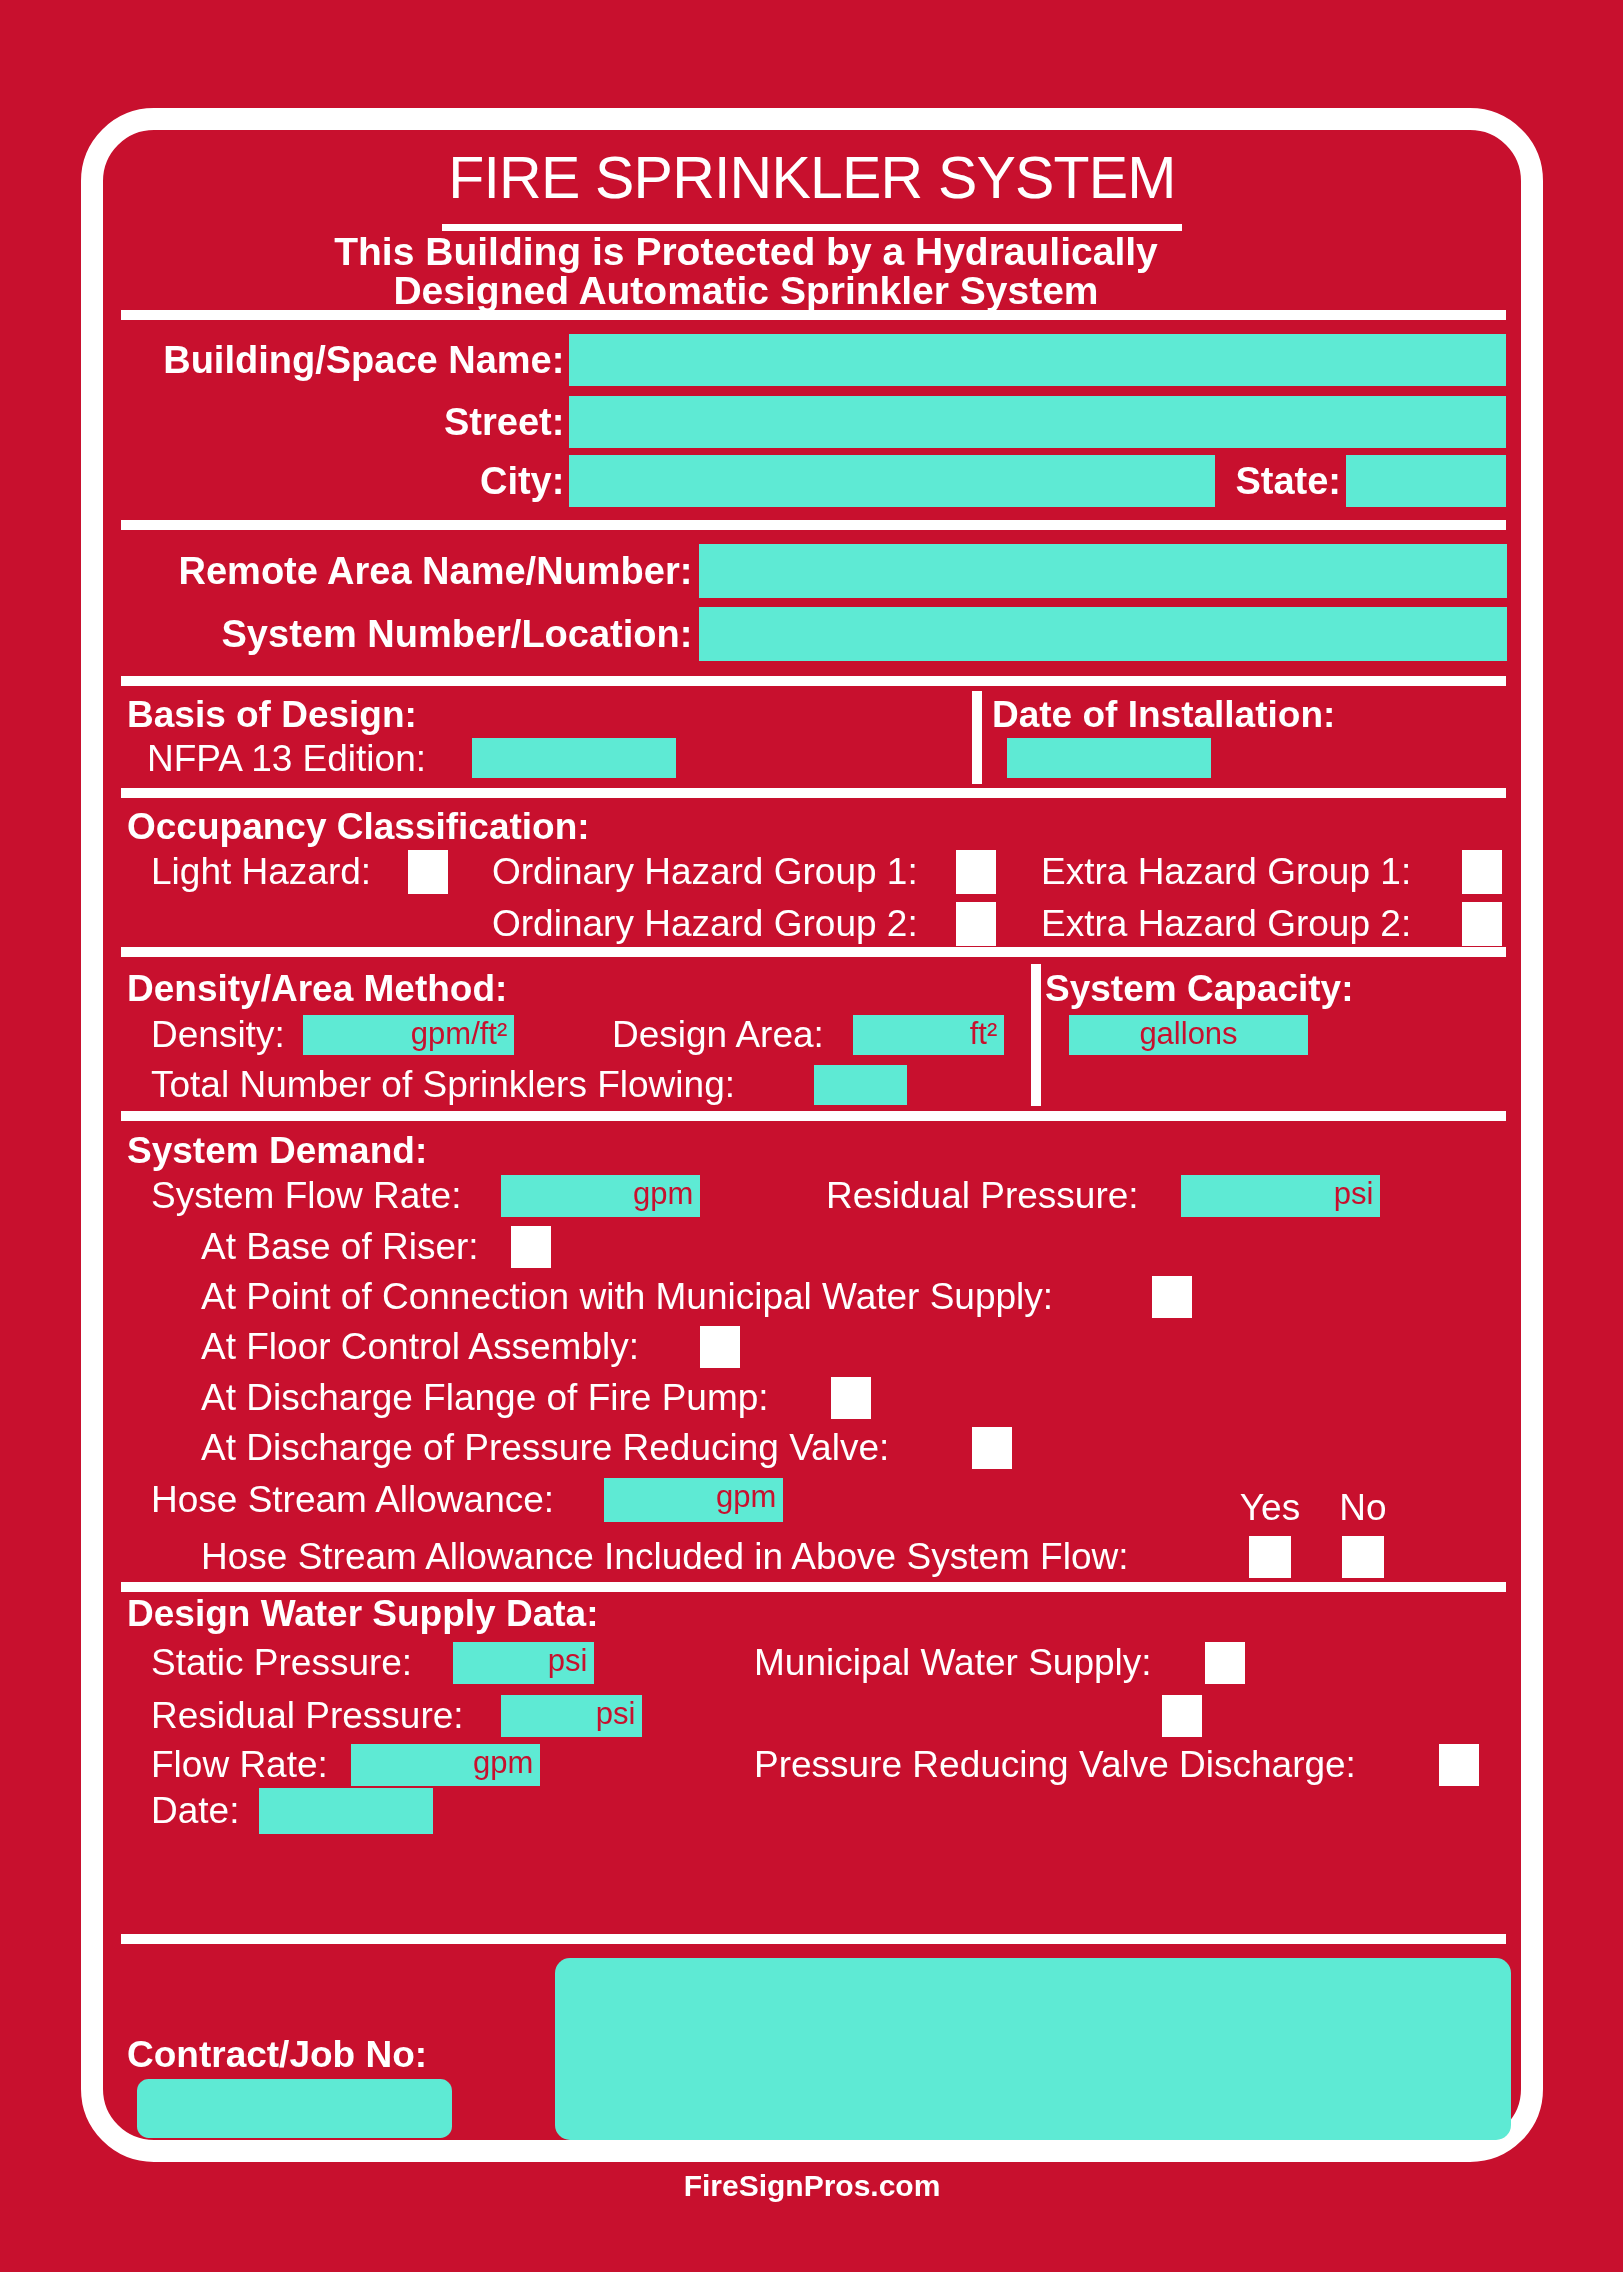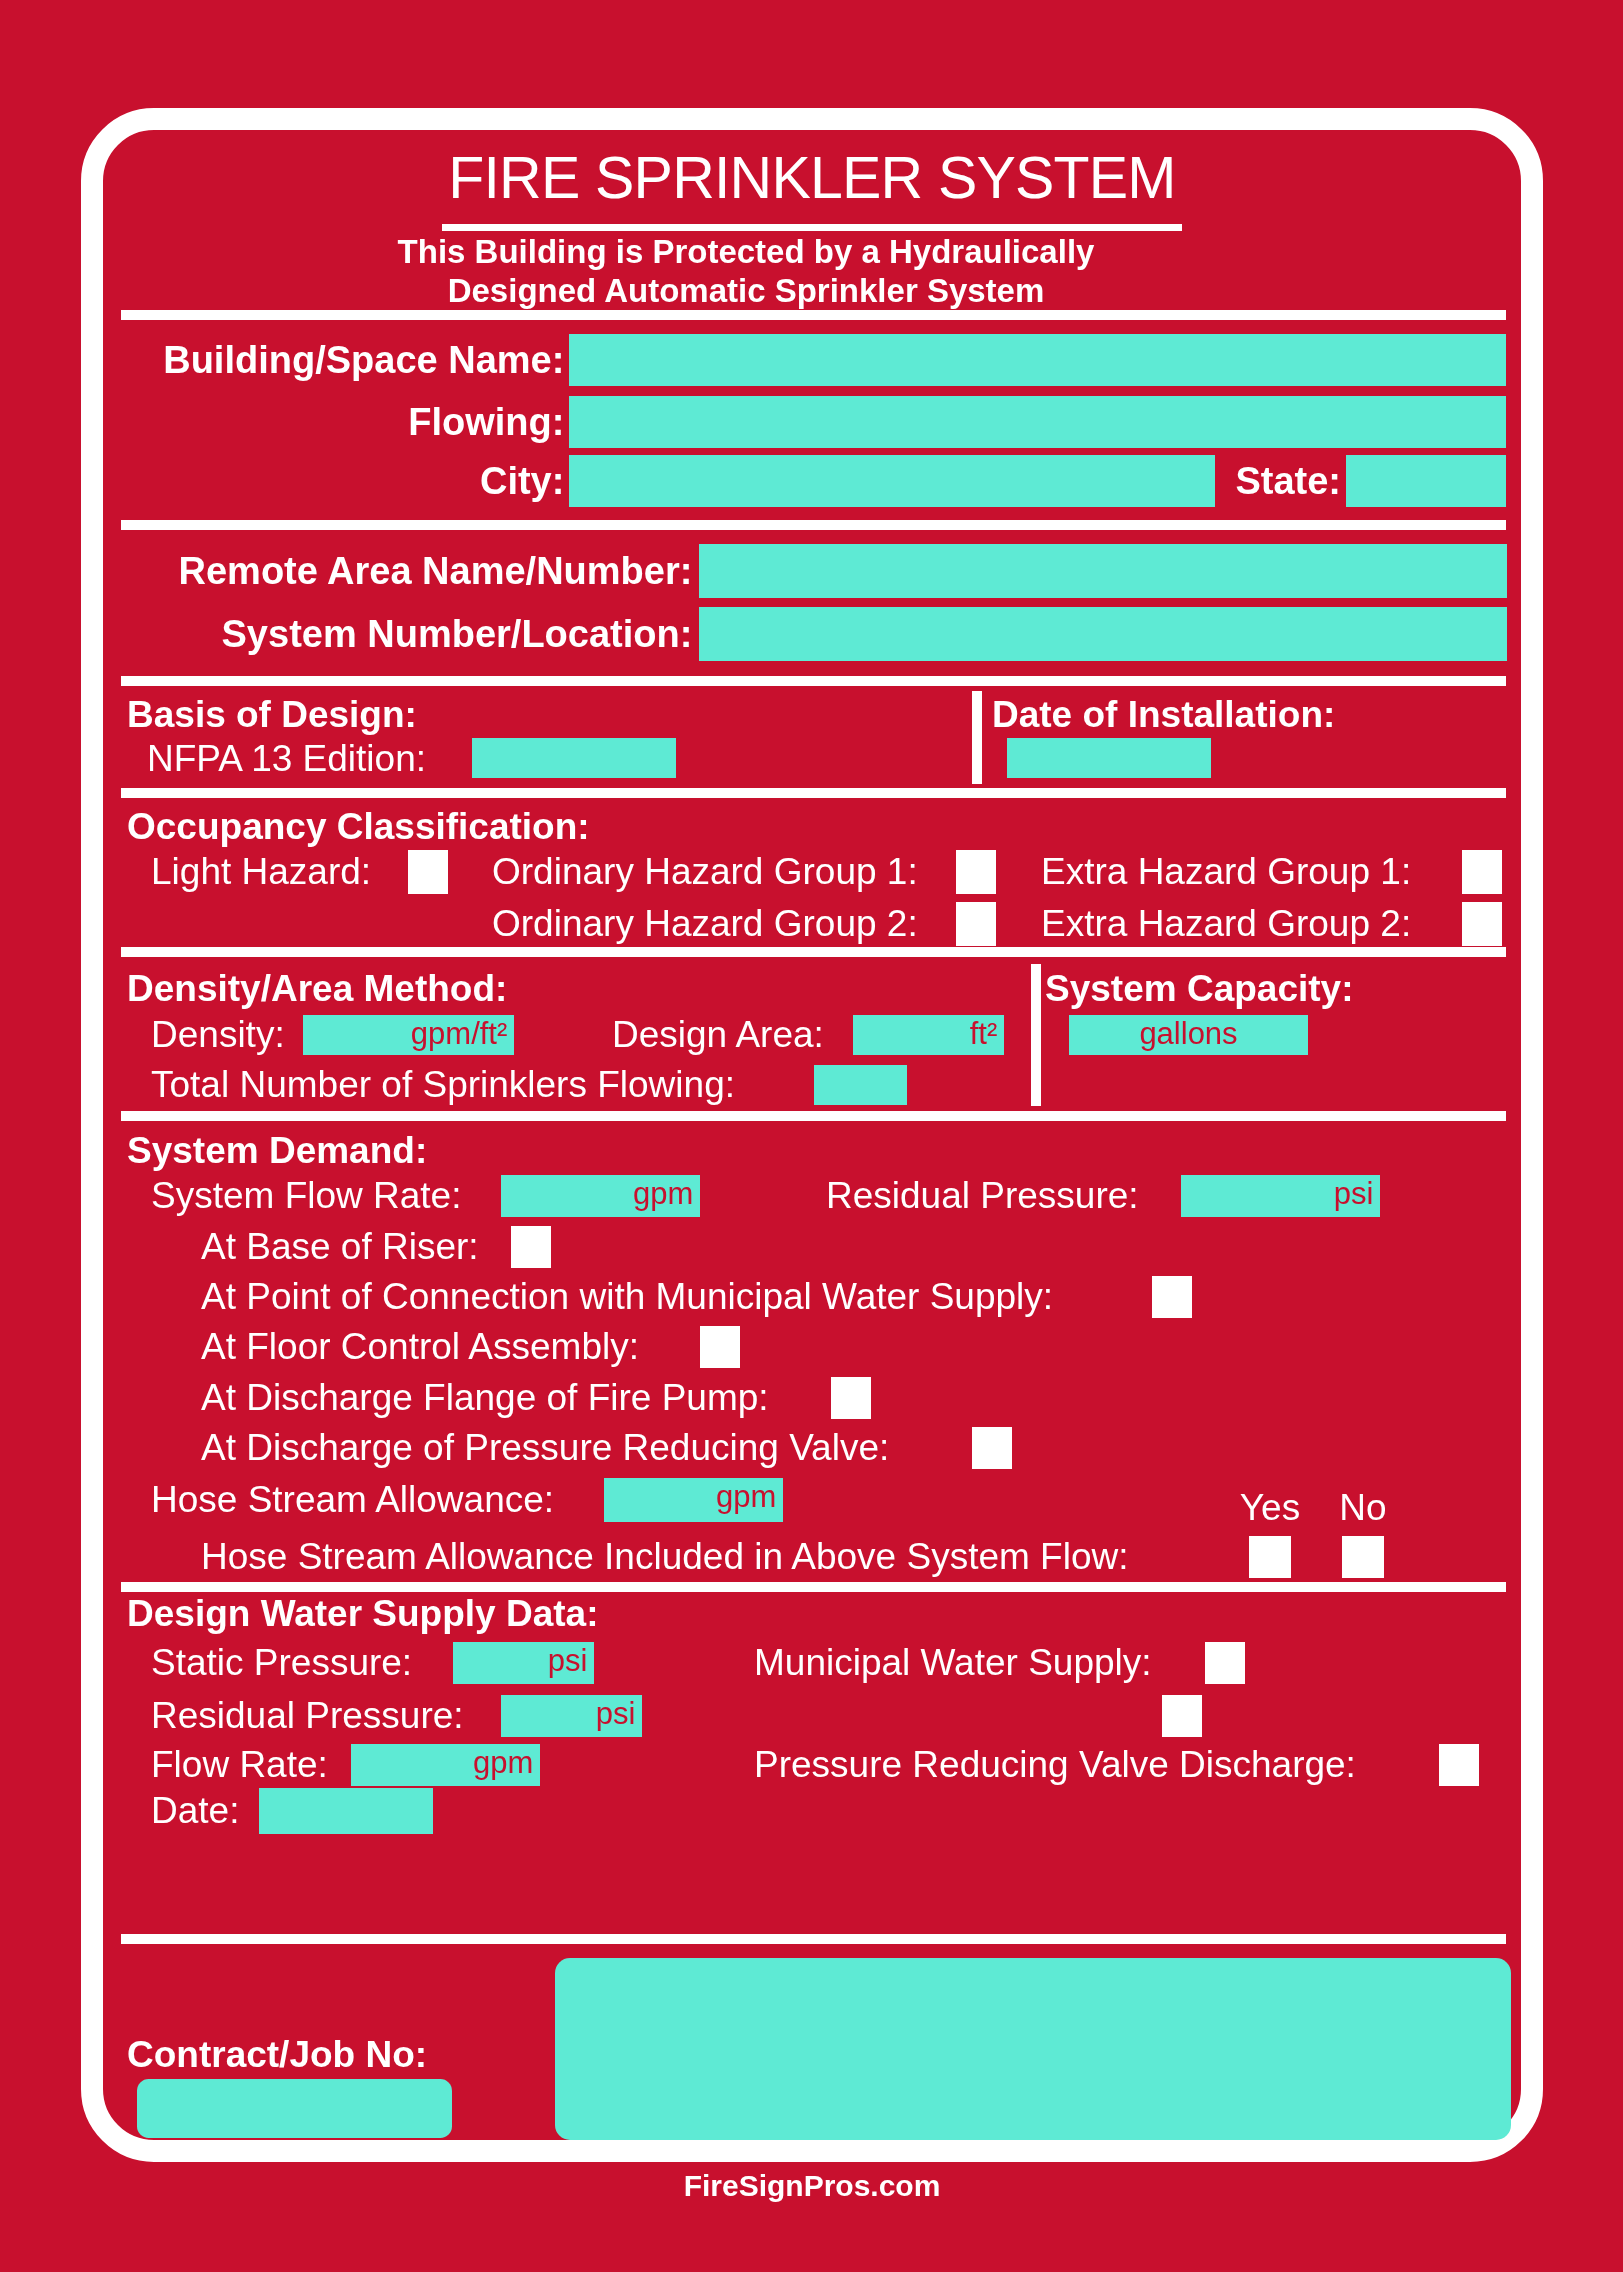--- a/index.html
+++ b/index.html
@@ -36,21 +36,21 @@
   .unit.centered { left:0; right:0; text-align:center; }
   #title-wrap { left:0; top:6.7px; width:1418px; text-align:center; }
   #title-text {
     display:inline-block;
     font-size:59px; line-height:82px;
     letter-spacing:-0.8px;
     border-bottom:7.5px solid #fff;
     padding:0 6.7px 5px 6.7px;
   }
   #subtitle { left:0; top:102px; width:1286px; text-align:center;
-    font-size:33px; line-height:39px; font-weight:bold; }
+    font-size:39px; line-height:39px; font-weight:bold; }
   #footer-brand {
     position:absolute; left:0; top:2169px; width:1624px;
     text-align:center; font-size:30px; font-weight:bold; color:#fff;
   }
   .rounded18 { border-radius:15px; }
   .rounded14 { border-radius:11.7px; }
 </style>
 </head>
 <body>
 
@@ -62,21 +62,21 @@
     </div>
     <div class="abs" id="subtitle">
       <div>This Building is Protected by a Hydraulically</div>
       <div>Designed Automatic Sprinkler System</div>
     </div>
     <div class="hr" style="top:180px"></div>
 
     <div class="abs lbl big bold right" style="left:18.4px; top:204px; width:443px; line-height:52px">Building/Space Name:</div>
     <div class="box" style="left:466px; top:204px; width:937px; height:52px"></div>
 
-    <div class="abs lbl big bold right" style="left:18.4px; top:266px; width:443px; line-height:52px">Flowing:</div>
+    <div class="abs lbl big bold right" style="left:18.4px; top:266px; width:443px; line-height:52px">Street:</div>
     <div class="box" style="left:466px; top:266px; width:937px; height:52px"></div>
 
     <div class="abs lbl big bold right" style="left:18.4px; top:325px; width:443px; line-height:52px">City:</div>
     <div class="box" style="left:466px; top:325px; width:646px; height:52px"></div>
     <div class="abs lbl big bold right" style="left:1071px; top:325px; width:167px; line-height:52px">State:</div>
     <div class="box" style="left:1243px; top:325px; width:160px; height:52px"></div>
 
     <div class="hr" style="top:390px"></div>
 
     <div class="abs lbl big bold right" style="left:18.4px; top:414px; width:571px; line-height:54px">Remote Area Name/Number:</div>

